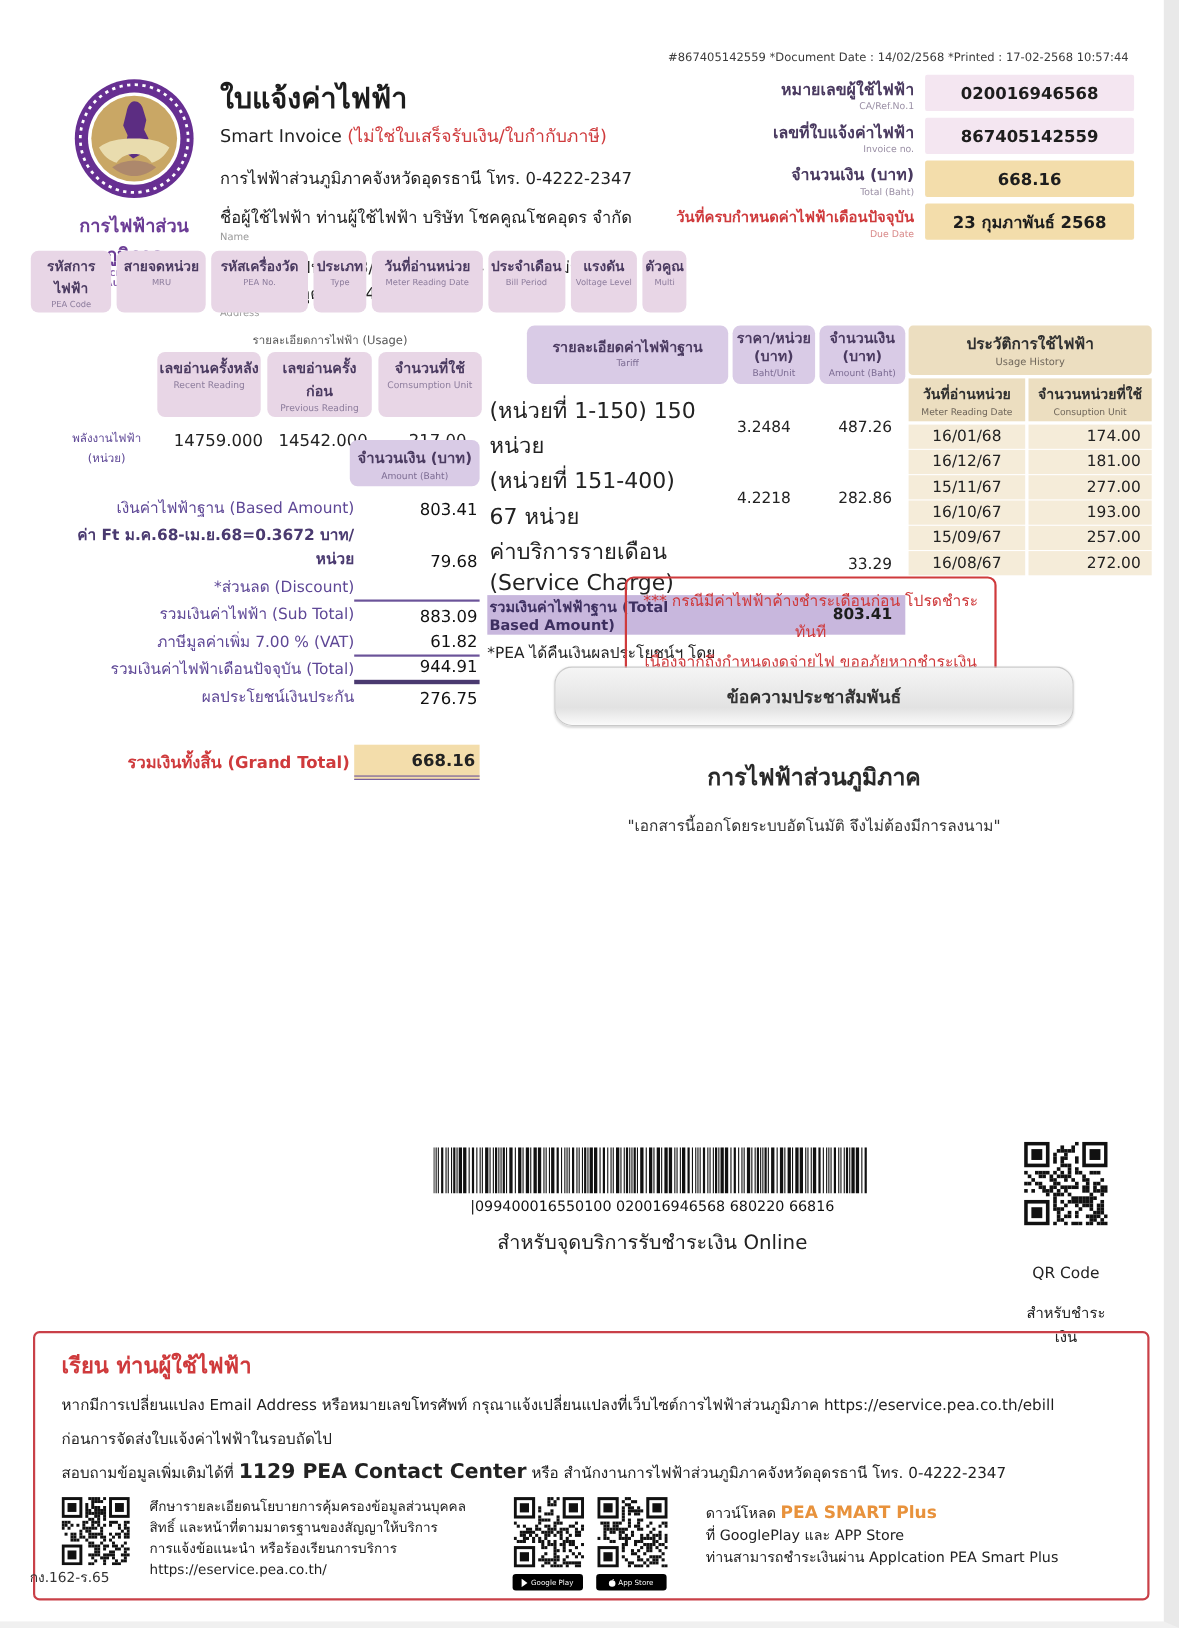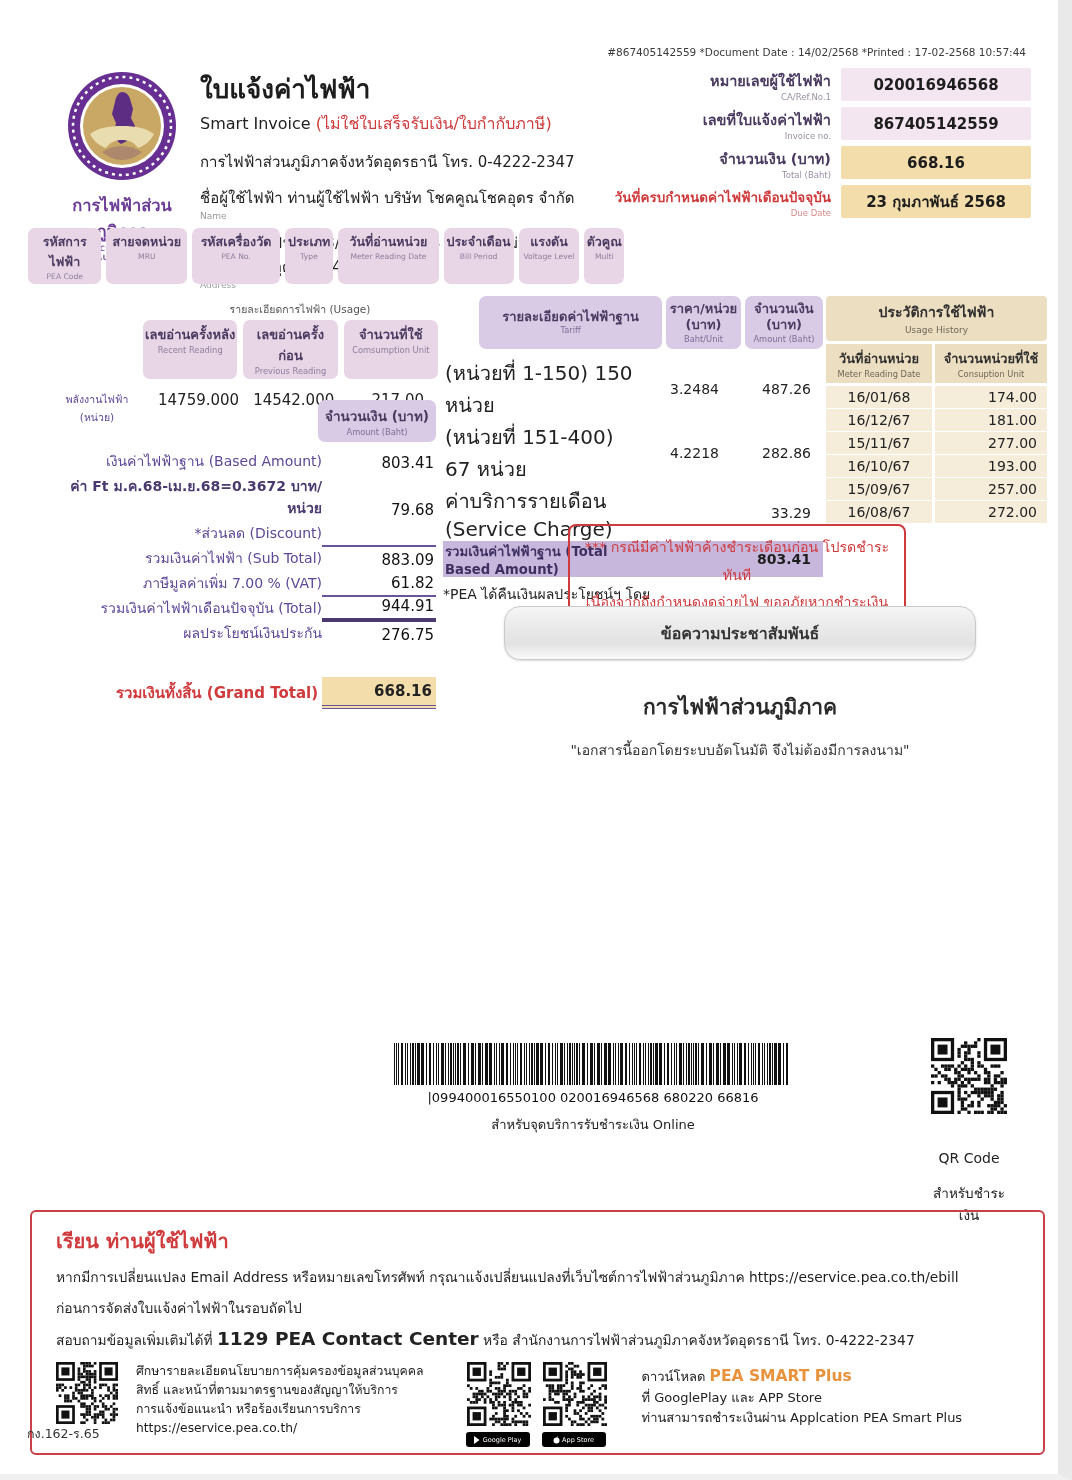--- a/index.html
+++ b/index.html
@@ -112,21 +112,21 @@
   .warning{position:absolute; left:568px; top:524px; width:338px; border:2px solid var(--red); border-radius:8px; padding:8px 4px; text-align:center; color:var(--red); font-size:14.2px; line-height:1.95;}
 
   .banner{position:absolute; left:504px; top:606px; width:472px; height:54px; border:1px solid #c9c9c9; border-radius:16px; background:linear-gradient(#f5f5f5,#e2e2e2 70%,#fafafa); display:flex; align-items:center; justify-content:center; font-size:16px; font-weight:bold; color:#333; box-shadow:0 1px 2px rgba(0,0,0,.15);}
 
   .center-org{position:absolute; left:420px; top:690px; width:640px; text-align:center;}
   .center-org .org{font-size:21px; font-weight:bold; color:#2a2a2a;}
   .center-org .quote{font-size:14px; color:#333; margin-top:16px;}
 
   .barcode-zone{position:absolute; left:392px; top:1043px; width:402px; text-align:center;}
   .barcode-num{font-size:13px; color:#111; margin-top:1px;}
-  .barcode-cap{font-size:13px; margin-top:9px;}
+  .barcode-cap{font-size:18px; margin-top:9px;}
 
   .qr-pay{position:absolute; left:926px; top:1038px; width:86px; text-align:center;}
   .qr-pay .l1{font-size:14px; margin-top:32px; color:#222;}
   .qr-pay .l2{font-size:13.5px; margin-top:16px; color:#222;}
 
   .notice{position:absolute; left:30px; top:1210px; width:1015px; height:245px; border:2px solid #c94048; border-radius:6px; padding:13px 24px;}
   .n-head{font-size:20px; font-weight:bold; color:var(--red);}
   .n-p{font-size:13.8px; color:#1d1d1d; margin-top:9px;}
   .n-contact{font-size:13.8px; margin-top:9px;}
   .n-contact .strong{font-size:18.5px; font-weight:bold;}

